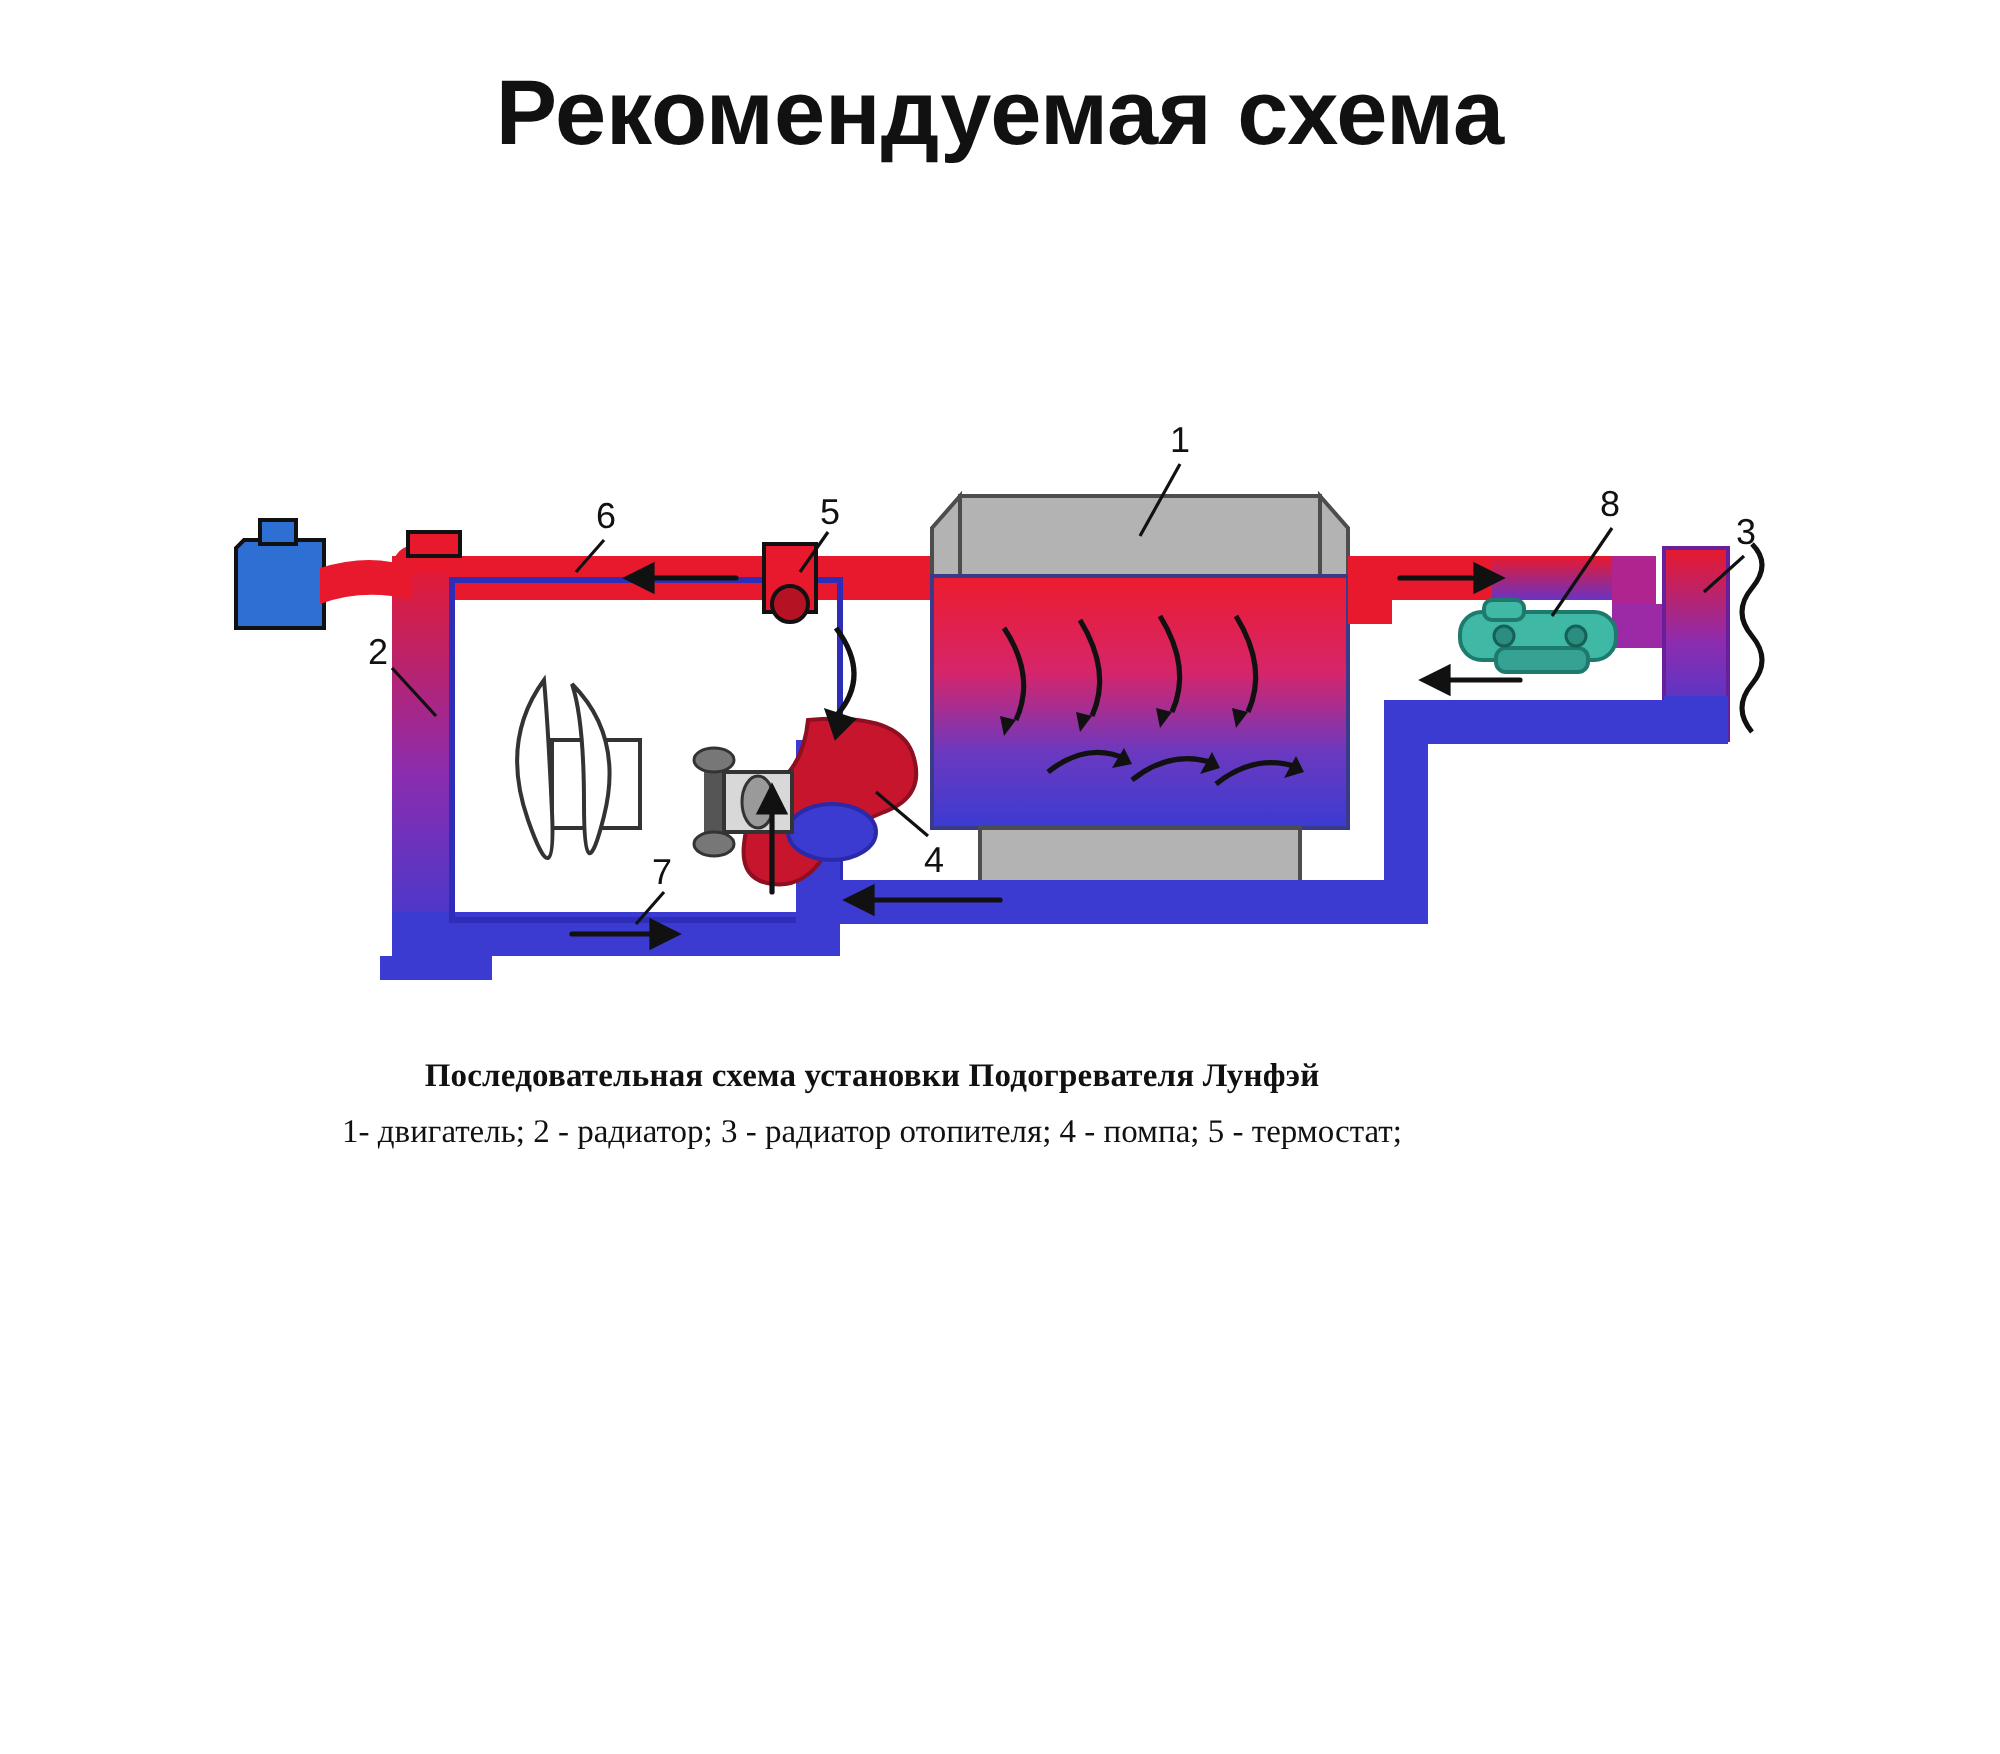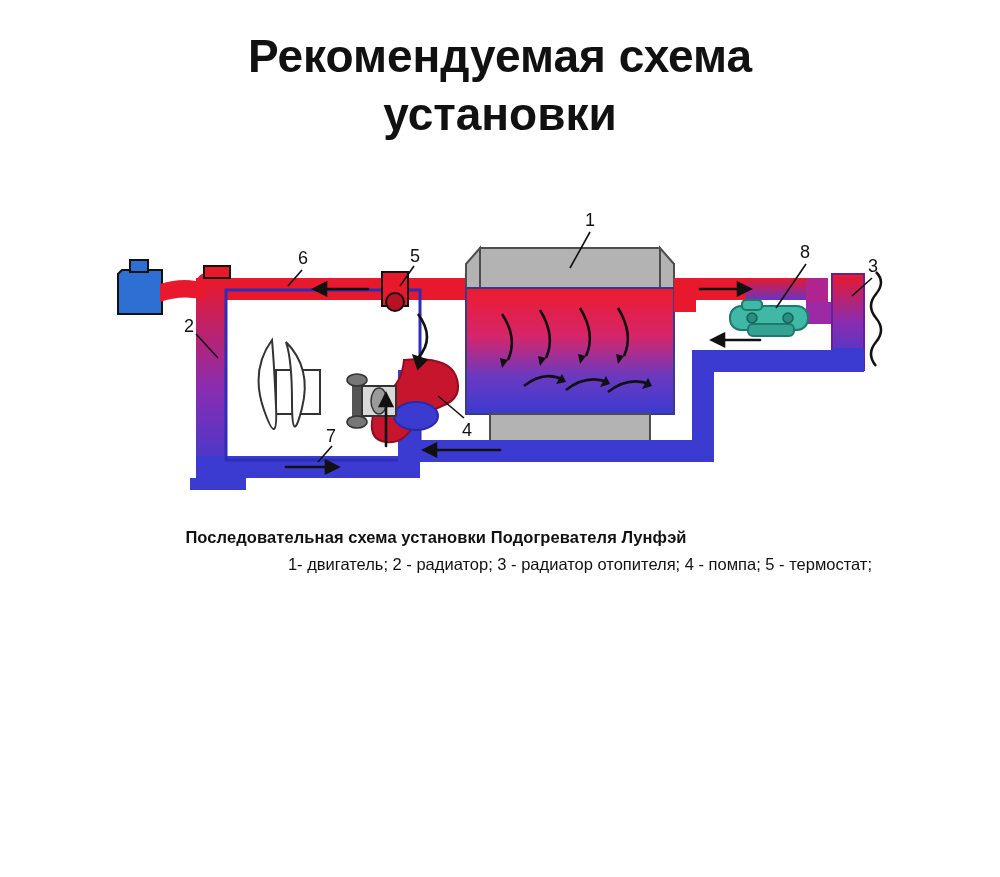--- a/index.html
+++ b/index.html
@@ -41,44 +41,43 @@
     left: 0;
     width: 1000px;
     height: 330px;
   }
   .caption-block {
     position: absolute;
     top: 528px;
     left: 0;
     width: 872px;
     text-align: center;
+    font-family: Liberation Serif, serif;
   }
   .caption-title {
     font-size: 16.5px;
     font-weight: bold;
     color: #111;
     margin-bottom: 6px;
     letter-spacing: 0.1px;
   }
   .caption-line {
     font-size: 16.5px;
     color: #111;
     line-height: 1.45;
-    text-align: right;
   }
   svg { display:block; }
 </style>
 </head>
 <body>
 
 <div id="page">
 
   <div class="title">
     <span>Рекомендуемая схема</span>
-    <span class="title-line2">установки</span>
   </div>
 
   <div class="diagram-wrap">
     <svg width="1000" height="330" viewBox="0 0 1000 330" xmlns="http://www.w3.org/2000/svg">
       <defs>
         <linearGradient id="engGrad" x1="0" y1="0" x2="0" y2="1">
           <stop offset="0%" stop-color="#ec1c2e"></stop>
           <stop offset="38%" stop-color="#d6256a"></stop>
           <stop offset="70%" stop-color="#6b39c0"></stop>
           <stop offset="100%" stop-color="#3b3bd1"></stop>

